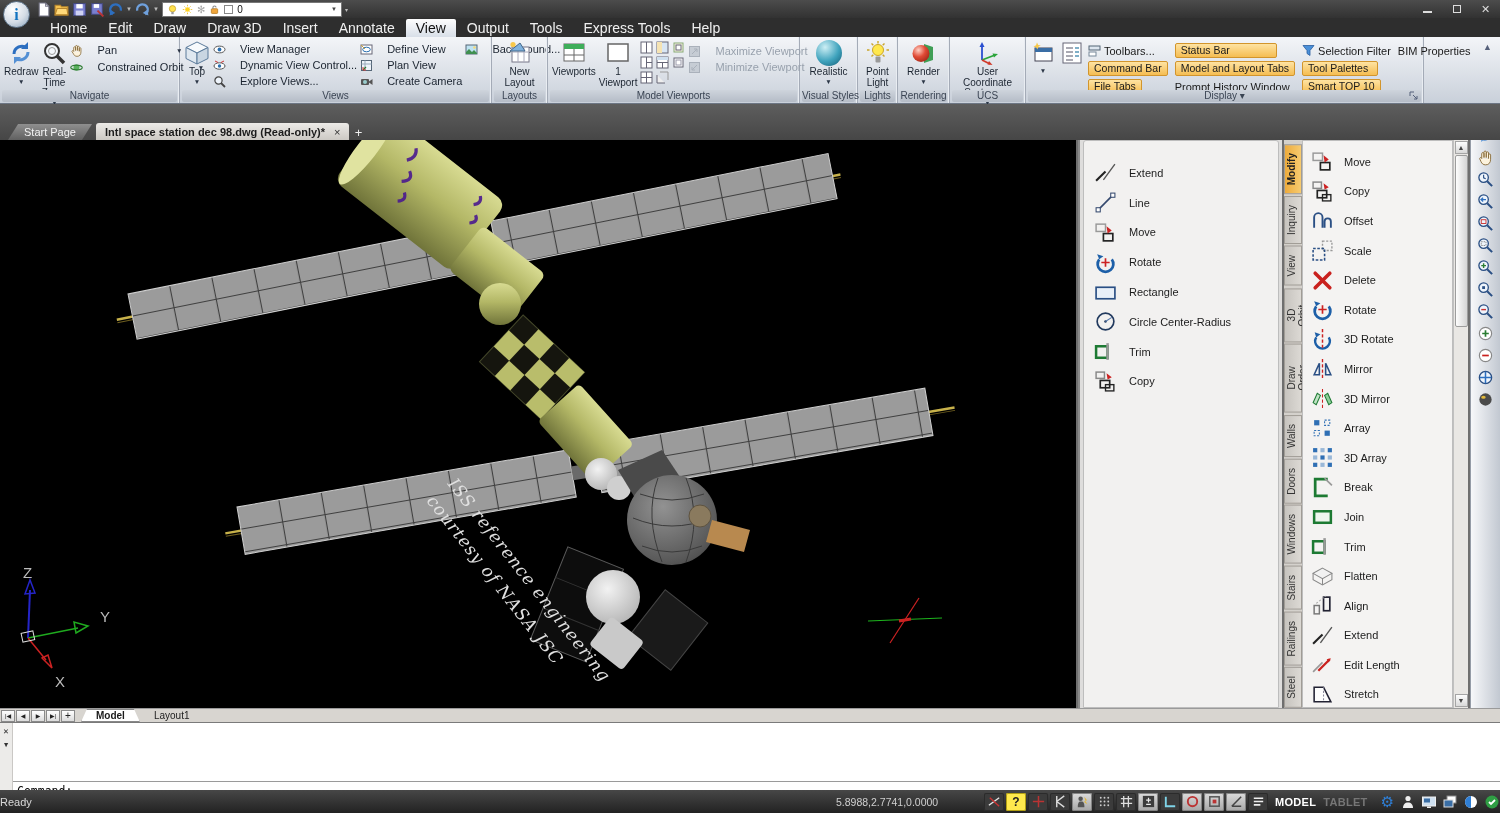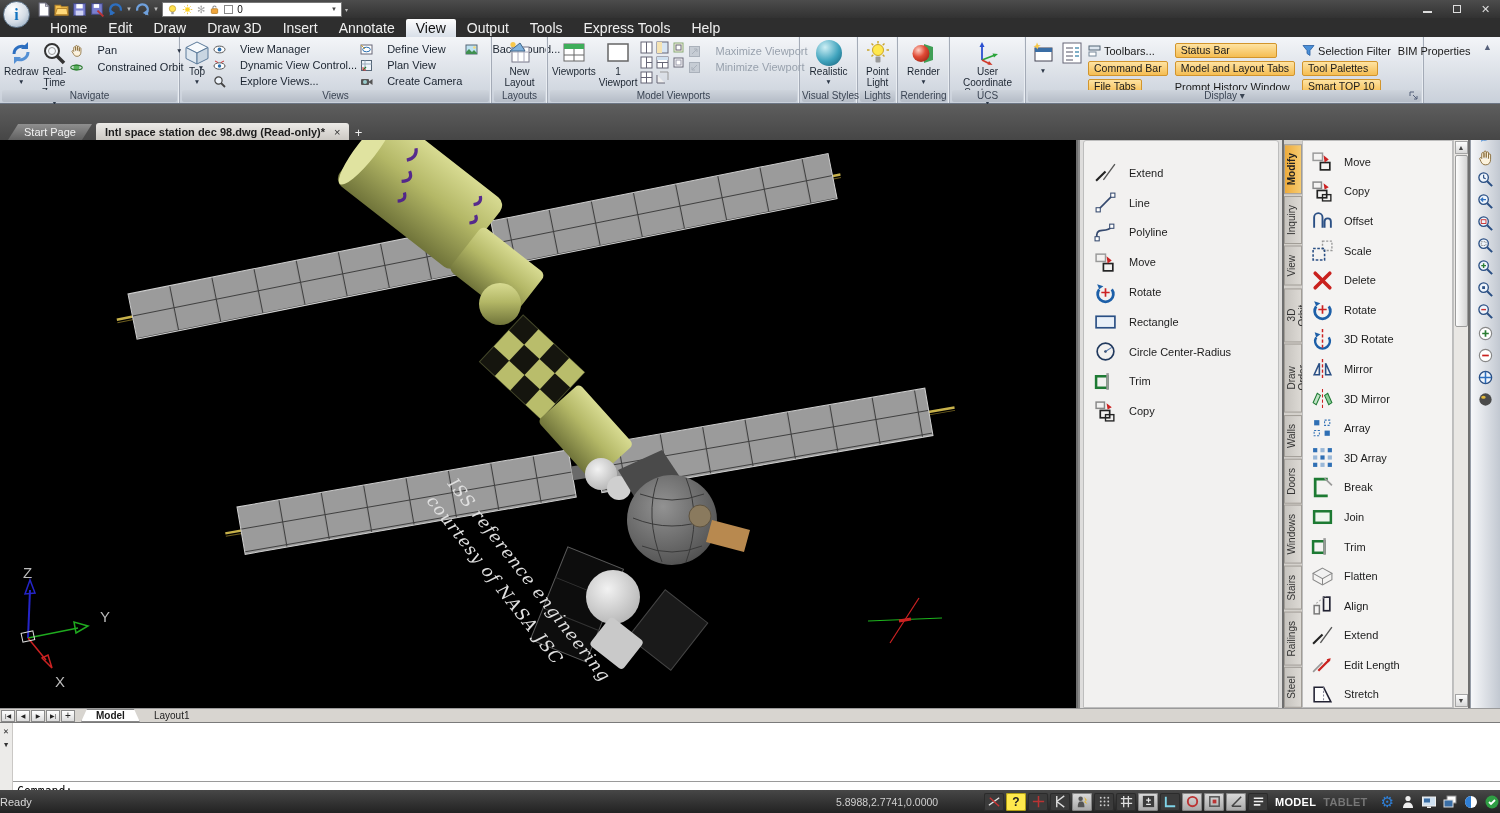--- a/index.html
+++ b/index.html
@@ -767,30 +767,20 @@
               <line x1="4" y1="18" x2="18" y2="4" stroke="#35496e" stroke-width="1.6"></line>
               <rect x="2" y="16" width="4" height="4" fill="#fff" stroke="#35496e"></rect>
               <rect x="16" y="2" width="4" height="4" fill="#fff" stroke="#35496e"></rect>
             </svg>
           </span>
           <span class="tlabel">Line</span>
         </div>
         <div class="titem">
           <span class="tic">
             <svg viewBox="0 0 22 22">
-              <path d="M3 17q-2-8 5-8t9-4" fill="none" stroke="#35496e" stroke-width="1.6"></path>
-              <rect x="1" y="15" width="4" height="4" fill="#fff" stroke="#35496e"></rect>
-              <rect x="15" y="3" width="4" height="4" fill="#fff" stroke="#35496e"></rect>
-            </svg>
-          </span>
-          <span class="tlabel">Polyline</span>
-        </div>
-        <div class="titem">
-          <span class="tic">
-            <svg viewBox="0 0 22 22">
               <rect x="2" y="3" width="9" height="7" fill="none" stroke="#999" stroke-width="1.4"></rect>
               <rect x="9" y="12" width="9" height="7" fill="none" stroke="#222" stroke-width="1.6"></rect>
               <path d="M12 5l5 4-4 3z" fill="#c22"></path>
             </svg>
           </span>
           <span class="tlabel">Move</span>
         </div>
         <div class="titem">
           <span class="tic">
             <svg viewBox="0 0 22 22">

